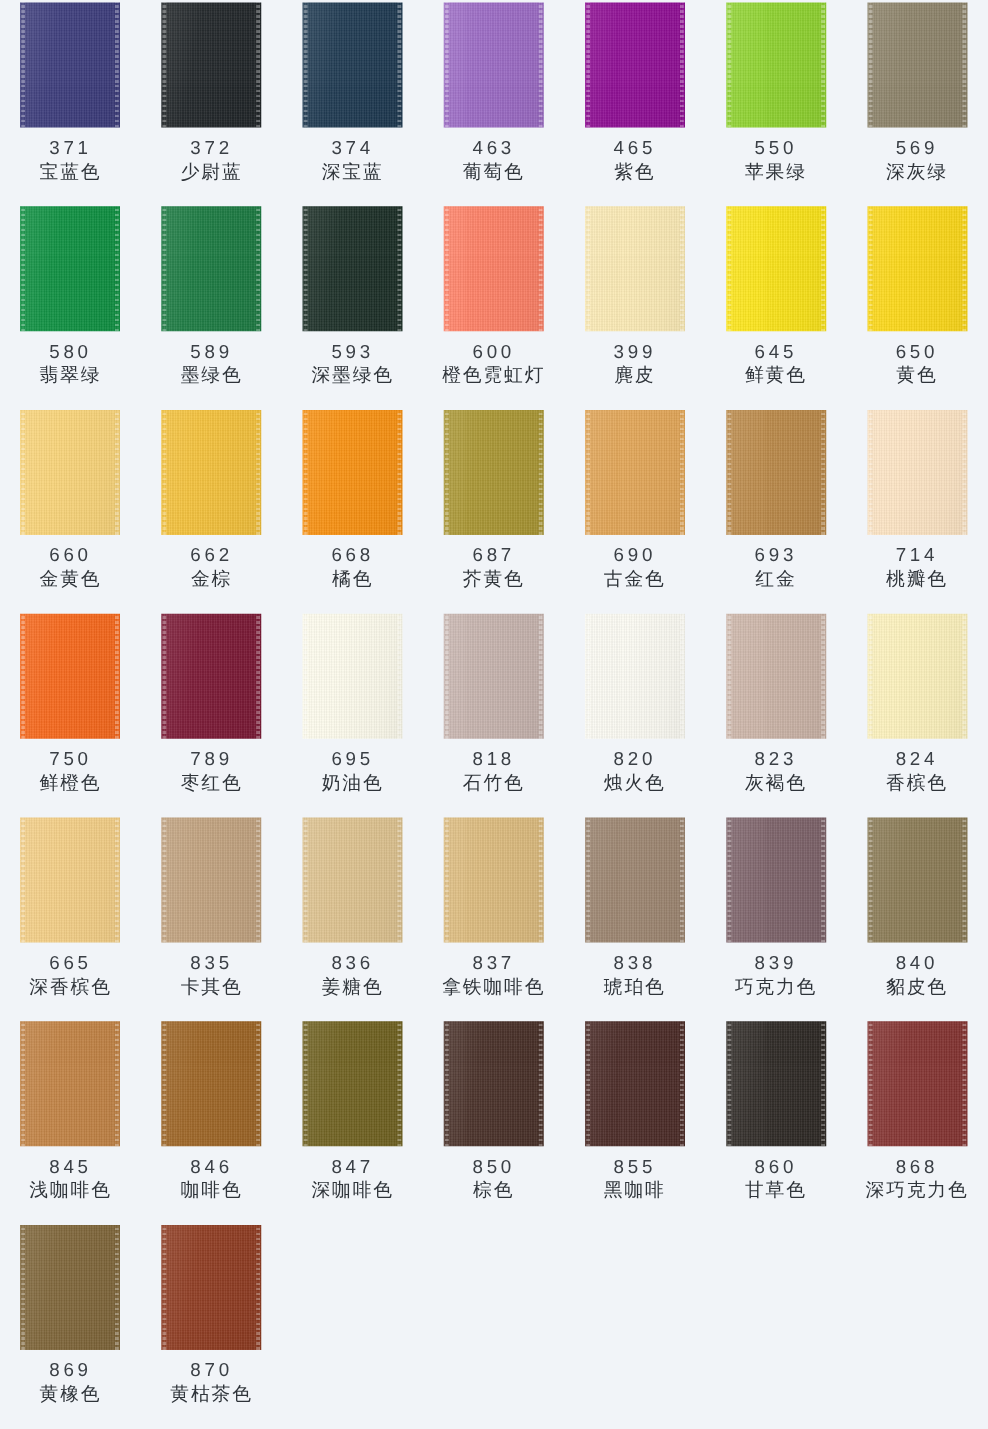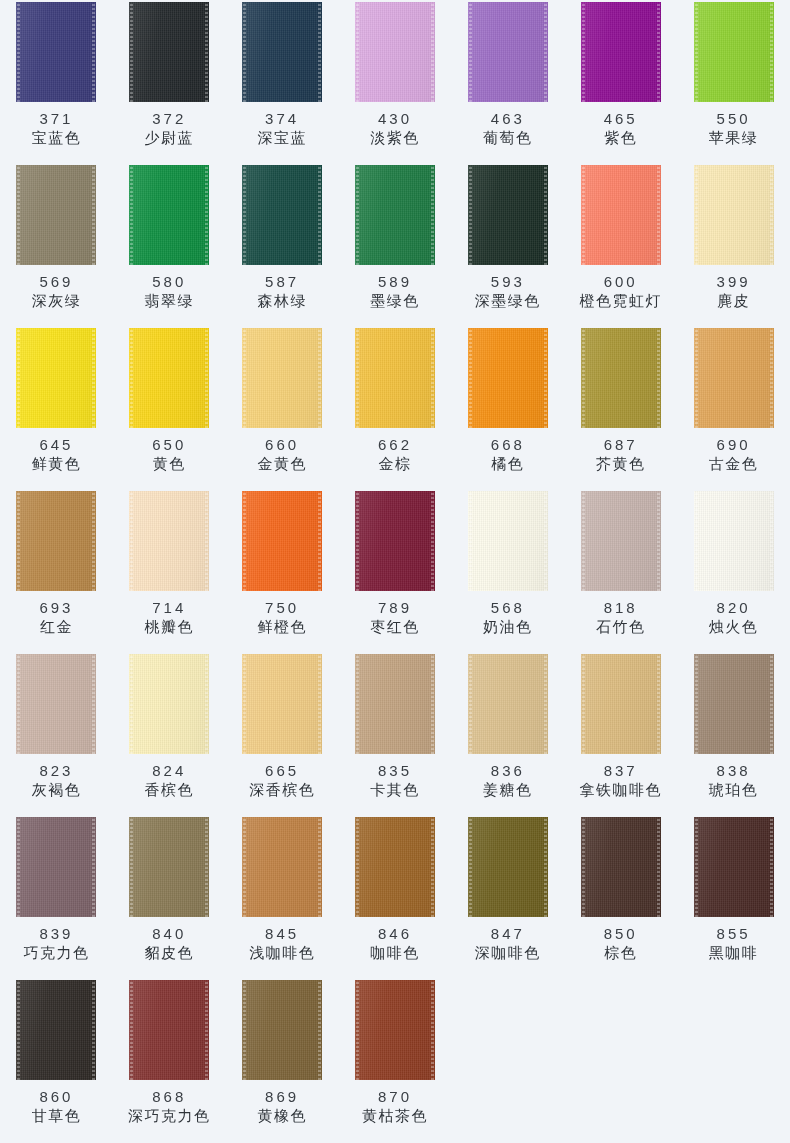--- a/index.html
+++ b/index.html
@@ -136,30 +136,20 @@
       <div class="swatch-chip" style="background-color: rgb(29, 56, 80);">
         <span class="tex"></span>
         <span class="sheen"></span>
         <span class="edge-l"></span>
         <span class="edge-r"></span>
       </div>
       <div class="swatch-code">374</div>
       <div class="swatch-name">深宝蓝</div>
     </div>
     <div class="swatch-cell">
-      <div class="swatch-chip" style="background-color: rgb(219, 169, 224);">
-        <span class="tex"></span>
-        <span class="sheen"></span>
-        <span class="edge-l"></span>
-        <span class="edge-r"></span>
-      </div>
-      <div class="swatch-code">430</div>
-      <div class="swatch-name">淡紫色</div>
-    </div>
-    <div class="swatch-cell">
       <div class="swatch-chip" style="background-color: rgb(155, 107, 196);">
         <span class="tex"></span>
         <span class="sheen"></span>
         <span class="edge-l"></span>
         <span class="edge-r"></span>
       </div>
       <div class="swatch-code">463</div>
       <div class="swatch-name">葡萄色</div>
     </div>
     <div class="swatch-cell">
@@ -196,30 +186,20 @@
       <div class="swatch-chip" style="background-color: rgb(13, 143, 64);">
         <span class="tex"></span>
         <span class="sheen"></span>
         <span class="edge-l"></span>
         <span class="edge-r"></span>
       </div>
       <div class="swatch-code">580</div>
       <div class="swatch-name">翡翠绿</div>
     </div>
     <div class="swatch-cell">
-      <div class="swatch-chip" style="background-color: rgb(21, 74, 66);">
-        <span class="tex"></span>
-        <span class="sheen"></span>
-        <span class="edge-l"></span>
-        <span class="edge-r"></span>
-      </div>
-      <div class="swatch-code">587</div>
-      <div class="swatch-name">森林绿</div>
-    </div>
-    <div class="swatch-cell">
       <div class="swatch-chip" style="background-color: rgb(29, 123, 67);">
         <span class="tex"></span>
         <span class="sheen"></span>
         <span class="edge-l"></span>
         <span class="edge-r"></span>
       </div>
       <div class="swatch-code">589</div>
       <div class="swatch-name">墨绿色</div>
     </div>
     <div class="swatch-cell">
@@ -362,21 +342,21 @@
       <div class="swatch-code">789</div>
       <div class="swatch-name">枣红色</div>
     </div>
     <div class="swatch-cell">
       <div class="swatch-chip" style="background-color: rgb(252, 250, 235);">
         <span class="tex"></span>
         <span class="sheen"></span>
         <span class="edge-l"></span>
         <span class="edge-r"></span>
       </div>
-      <div class="swatch-code">568</div>
+      <div class="swatch-code">695</div>
       <div class="swatch-name">奶油色</div>
     </div>
     <div class="swatch-cell">
       <div class="swatch-chip" style="background-color: rgb(199, 180, 174);">
         <span class="tex"></span>
         <span class="sheen"></span>
         <span class="edge-l"></span>
         <span class="edge-r"></span>
       </div>
       <div class="swatch-code">818</div>

